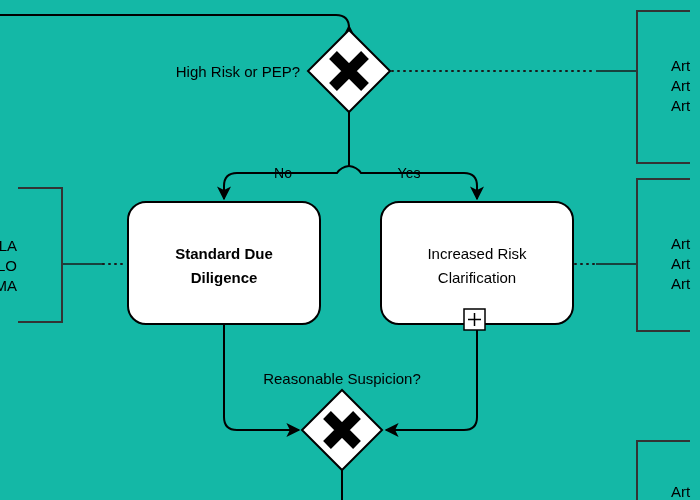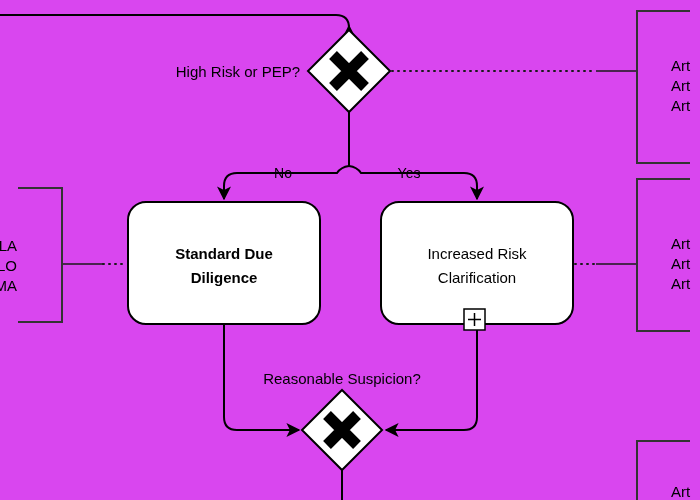--- a/index.html
+++ b/index.html
@@ -4,21 +4,21 @@
 <style>
   html, body {
     margin: 0;
     padding: 0;
     background: #ffffff;
   }
   #canvas {
     position: relative;
     width: 700px;
     height: 500px;
-    background: #d946ef;
+    background: #14b8a6;
     overflow: hidden;
     font-family: "Liberation Sans", sans-serif;
   }
   #diagram-svg {
     position: absolute;
     left: 0;
     top: 0;
     width: 700px;
     height: 500px;
   }

